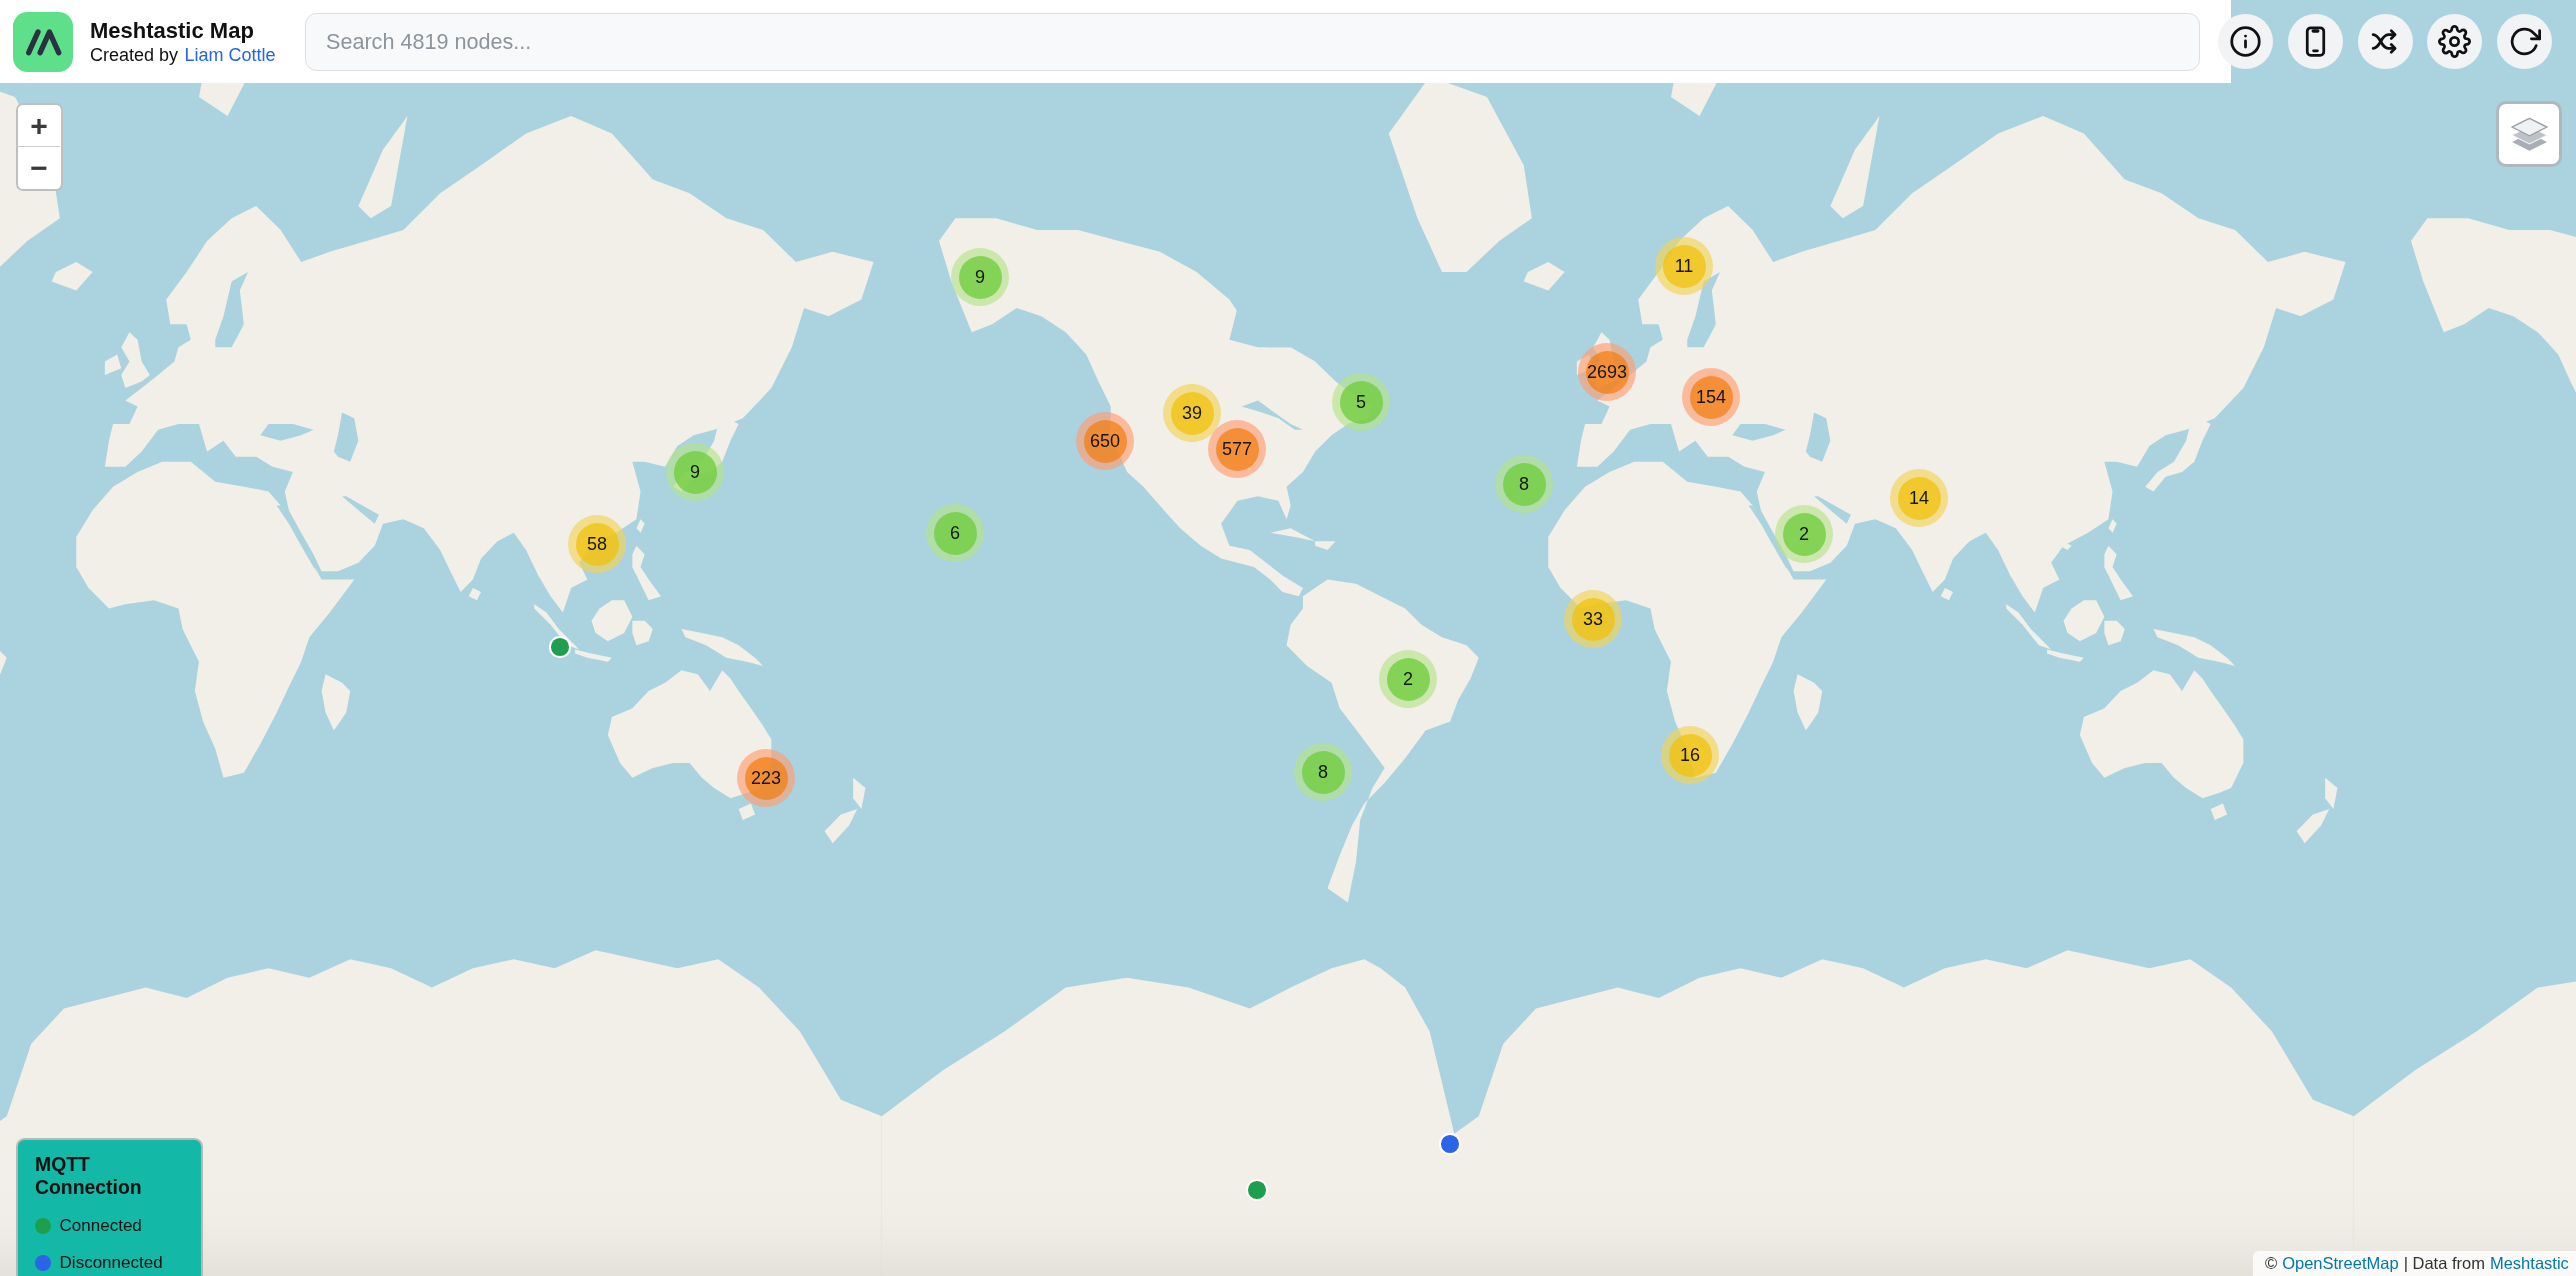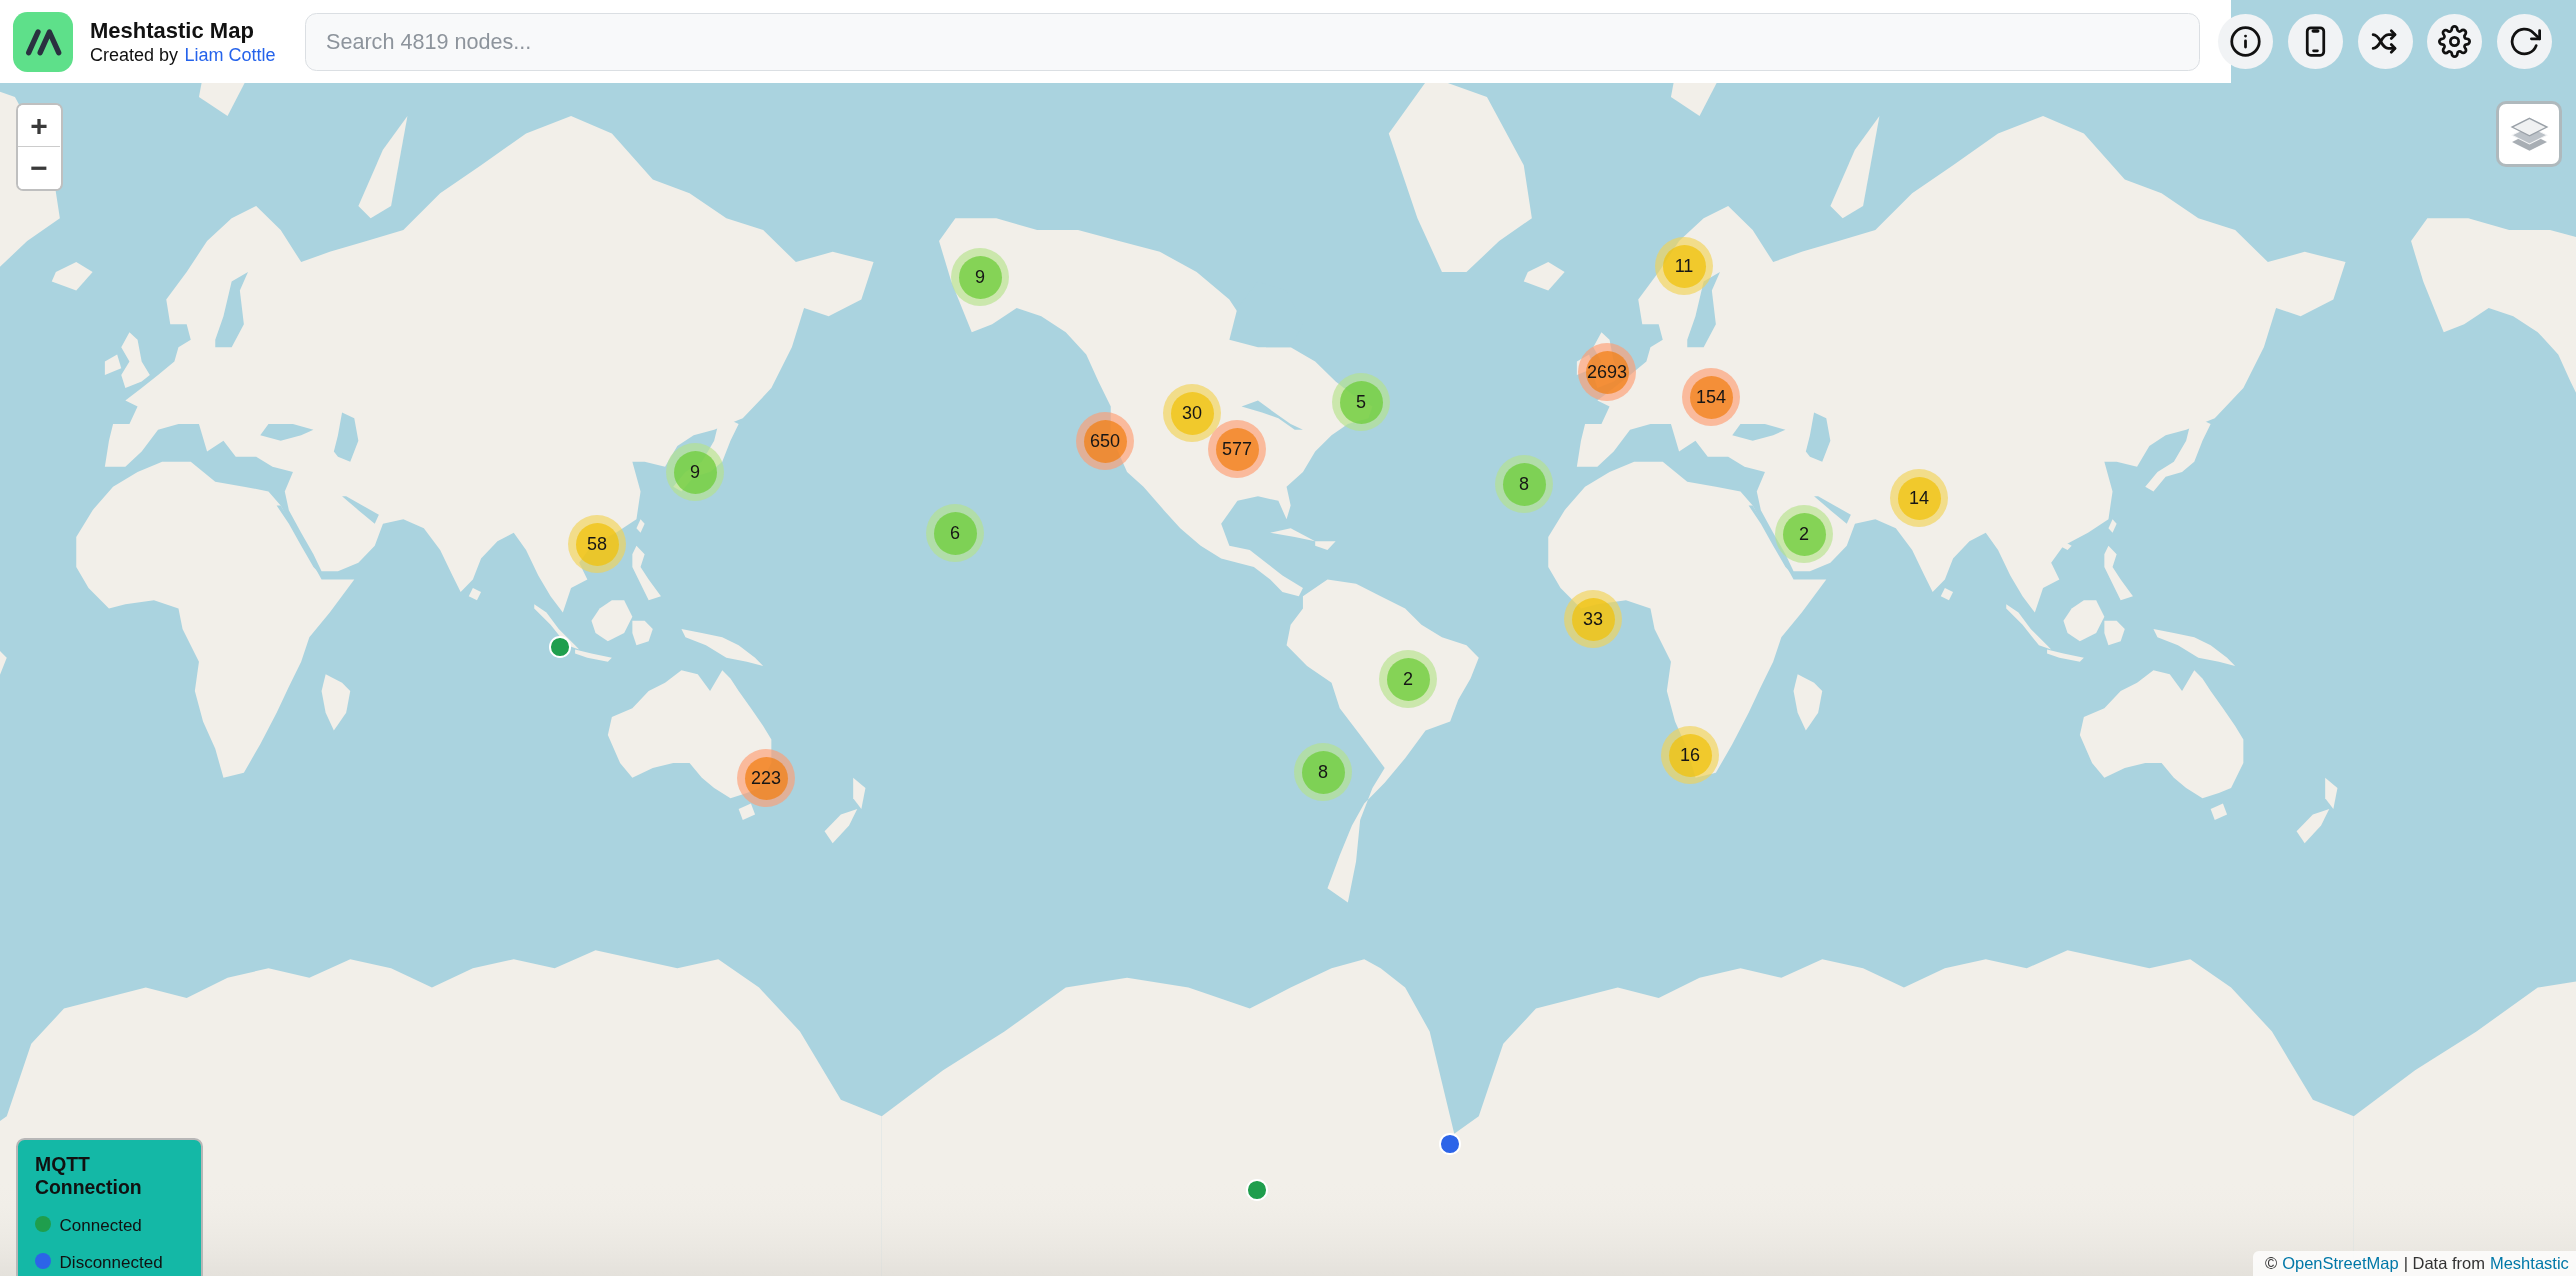--- a/index.html
+++ b/index.html
@@ -54,21 +54,21 @@
     justify-content:center;font-size:30px;font-weight:bold;color:#3a3a3a;cursor:pointer;padding:0;
     font-family:"Liberation Sans",sans-serif}
   .zoombtn:first-child{border-bottom:0.7px solid #ccc}
   .layersctl{position:absolute;left:2496px;top:101px;width:66px;height:66px;z-index:5;
     background:#fff;border:3.6px solid rgba(55,80,90,.4);border-radius:10px;
     display:flex;align-items:center;justify-content:center;cursor:pointer}
   
   .legend{position:absolute;left:16px;top:1138px;width:187px;z-index:6;
     background:#14b8a6;border:2.9px solid #b7b7b7;border-radius:8.6px;padding:13px 10px 14.4px 17px}
   .legend h3{margin:0 0 10px 0;font-size:19.4px}
-  .lrow{display:flex;gap:8.6px;font-size:17px;margin-top:17px}
+  .lrow{display:flex;align-items:center;gap:8.6px;font-size:17px;margin-top:17px}
   .ldot{width:16px;height:16px;border-radius:50%;flex:0 0 auto}
   .ld-connected{background:var(--connected)}
   .ld-disconnected{background:var(--disconnected)}
   
   .attribution{position:absolute;right:0;bottom:0;z-index:6;background:rgba(255,255,255,.8);
     padding:2.9px 7.2px 4.3px 11.5px;font-size:16.5px;color:#333;border-top-left-radius:5.8px;
     display:flex;gap:5px;white-space:nowrap}
   .attribution a{color:var(--attr-link);text-decoration:none;cursor:pointer}
 </style>
 </head>
@@ -203,21 +203,21 @@
         <span>2693</span>
       </div>
     </div>
     <div class="cluster c-large" style="left: 1711px; top: 397px;">
       <div class="in">
         <span>154</span>
       </div>
     </div>
     <div class="cluster c-medium" style="left: 1192px; top: 413px;">
       <div class="in">
-        <span>30</span>
+        <span>39</span>
       </div>
     </div>
     <div class="cluster c-large" style="left: 1105px; top: 441px;">
       <div class="in">
         <span>650</span>
       </div>
     </div>
     <div class="cluster c-large" style="left: 1237px; top: 449px;">
       <div class="in">
         <span>577</span>

